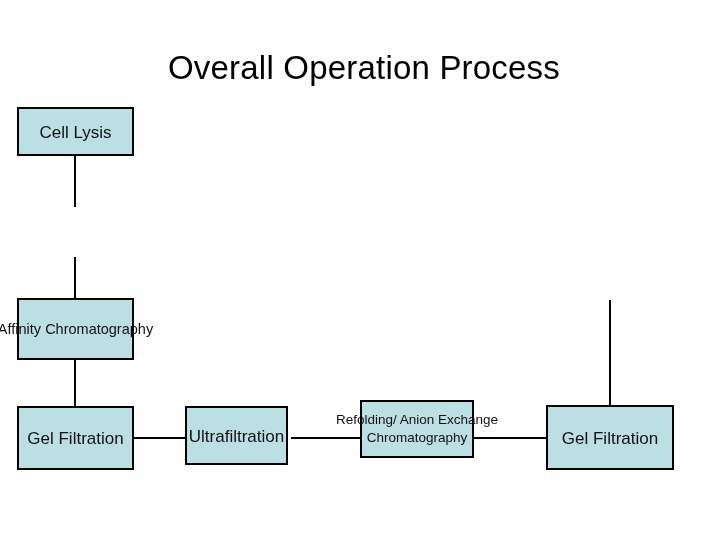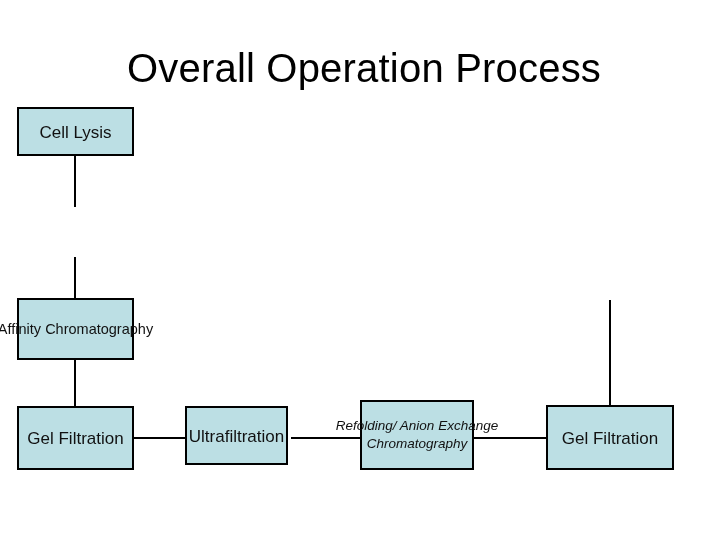--- a/index.html
+++ b/index.html
@@ -14,21 +14,21 @@
     background: #ffffff;
     overflow: hidden;
     font-family: "Liberation Sans", sans-serif;
   }
   #title {
     position: absolute;
     left: 0;
     top: 44px;
     width: 728px;
     text-align: center;
-    font-size: 40px;
+    font-size: 33px;
     line-height: 48px;
     color: #000000;
     font-weight: normal;
     letter-spacing: 0.2px;
   }
   
   .conn {
     position: absolute;
     background: #000000;
   }
@@ -119,21 +119,21 @@
   <div class="node" style="left:17px; top:406px; width:117px; height:64px;">
     <div class="boxshape"></div>
     <div class="label">Gel Filtration</div>
   </div>
 
   <div class="node" style="left:185px; top:406px; width:103px; height:59px;border-radius:9px;">
     <div class="boxshape"></div>
     <div class="label">Ultrafiltration</div>
   </div>
 
-  <div class="node" style="left:360px; top:400px; width:114px; height:70px;font-style:italic;">
+  <div class="node" style="left:360px; top:400px; width:114px; height:58px;">
     <div class="boxshape"></div>
     <div class="label small">Refolding/ Anion Exchange Chromatography</div>
   </div>
 
   <div class="node" style="left:546px; top:405px; width:128px; height:65px;">
     <div class="boxshape"></div>
     <div class="label">Gel Filtration</div>
   </div>
 
 

